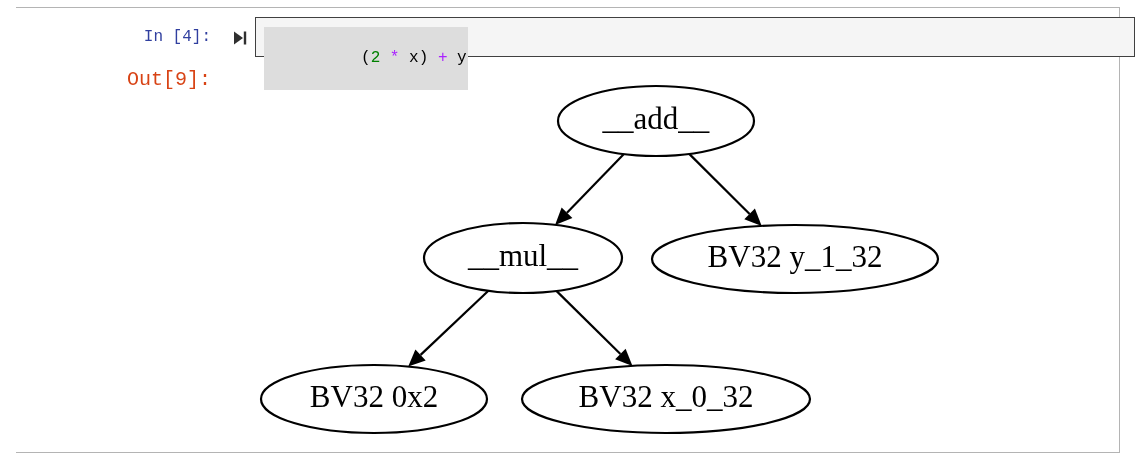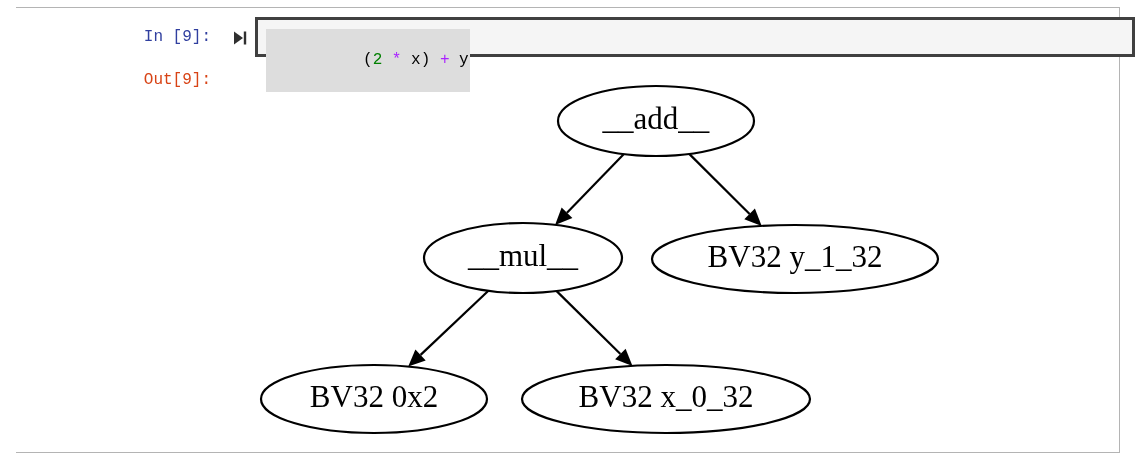--- a/index.html
+++ b/index.html
@@ -67,21 +67,21 @@
     align-items: center;
     justify-content: center;
   }
   .code-box {
     position: absolute;
     left: 214px;
     top: 2px;
     right: 1px;
     height: 40px;
     background: #f5f5f5;
-    border: 3px solid #404040;
+    border: 1px solid #404040;
     box-sizing: border-box;
     padding-left: 32px;
   }
   .code-line {
     position: absolute;
     left: 8px;
     top: 9px;
     font-family: "Liberation Mono", monospace;
     font-size: 16px;
     line-height: 21px;
@@ -95,21 +95,21 @@
   .tok-pln { color: #000000; }
 
   
   .prompt-out {
     position: absolute;
     left: 85px;
     top: 62px;
     width: 110px;
     text-align: right;
     font-family: "Liberation Mono", monospace;
-    font-size: 16px;
+    font-size: 20px;
     line-height: 20px;
     color: #d84315;
     white-space: pre;
   }
 
   
   .graph-wrap {
     position: absolute;
     left: 11px;
     top: 53px;
@@ -140,21 +140,21 @@
 <body>
 
 <div id="screen">
 
   <div class="cell-selbar"></div>
 
   <div class="cell">
 
     <div class="input-row">
 
-      <div class="prompt-in">In [9]:</div>
+      <div class="prompt-in">In [4]:</div>
 
       <div class="run-icon">
         <svg width="16" height="16" viewBox="0 0 16 16" aria-hidden="true">
           <polygon points="2,1.5 11,8 2,14.5" fill="#303030"></polygon>
           <rect x="11.8" y="1.5" width="2.4" height="13" fill="#303030"></rect>
         </svg>
       </div>
 
       <div class="code-box">
         <div class="code-line">

